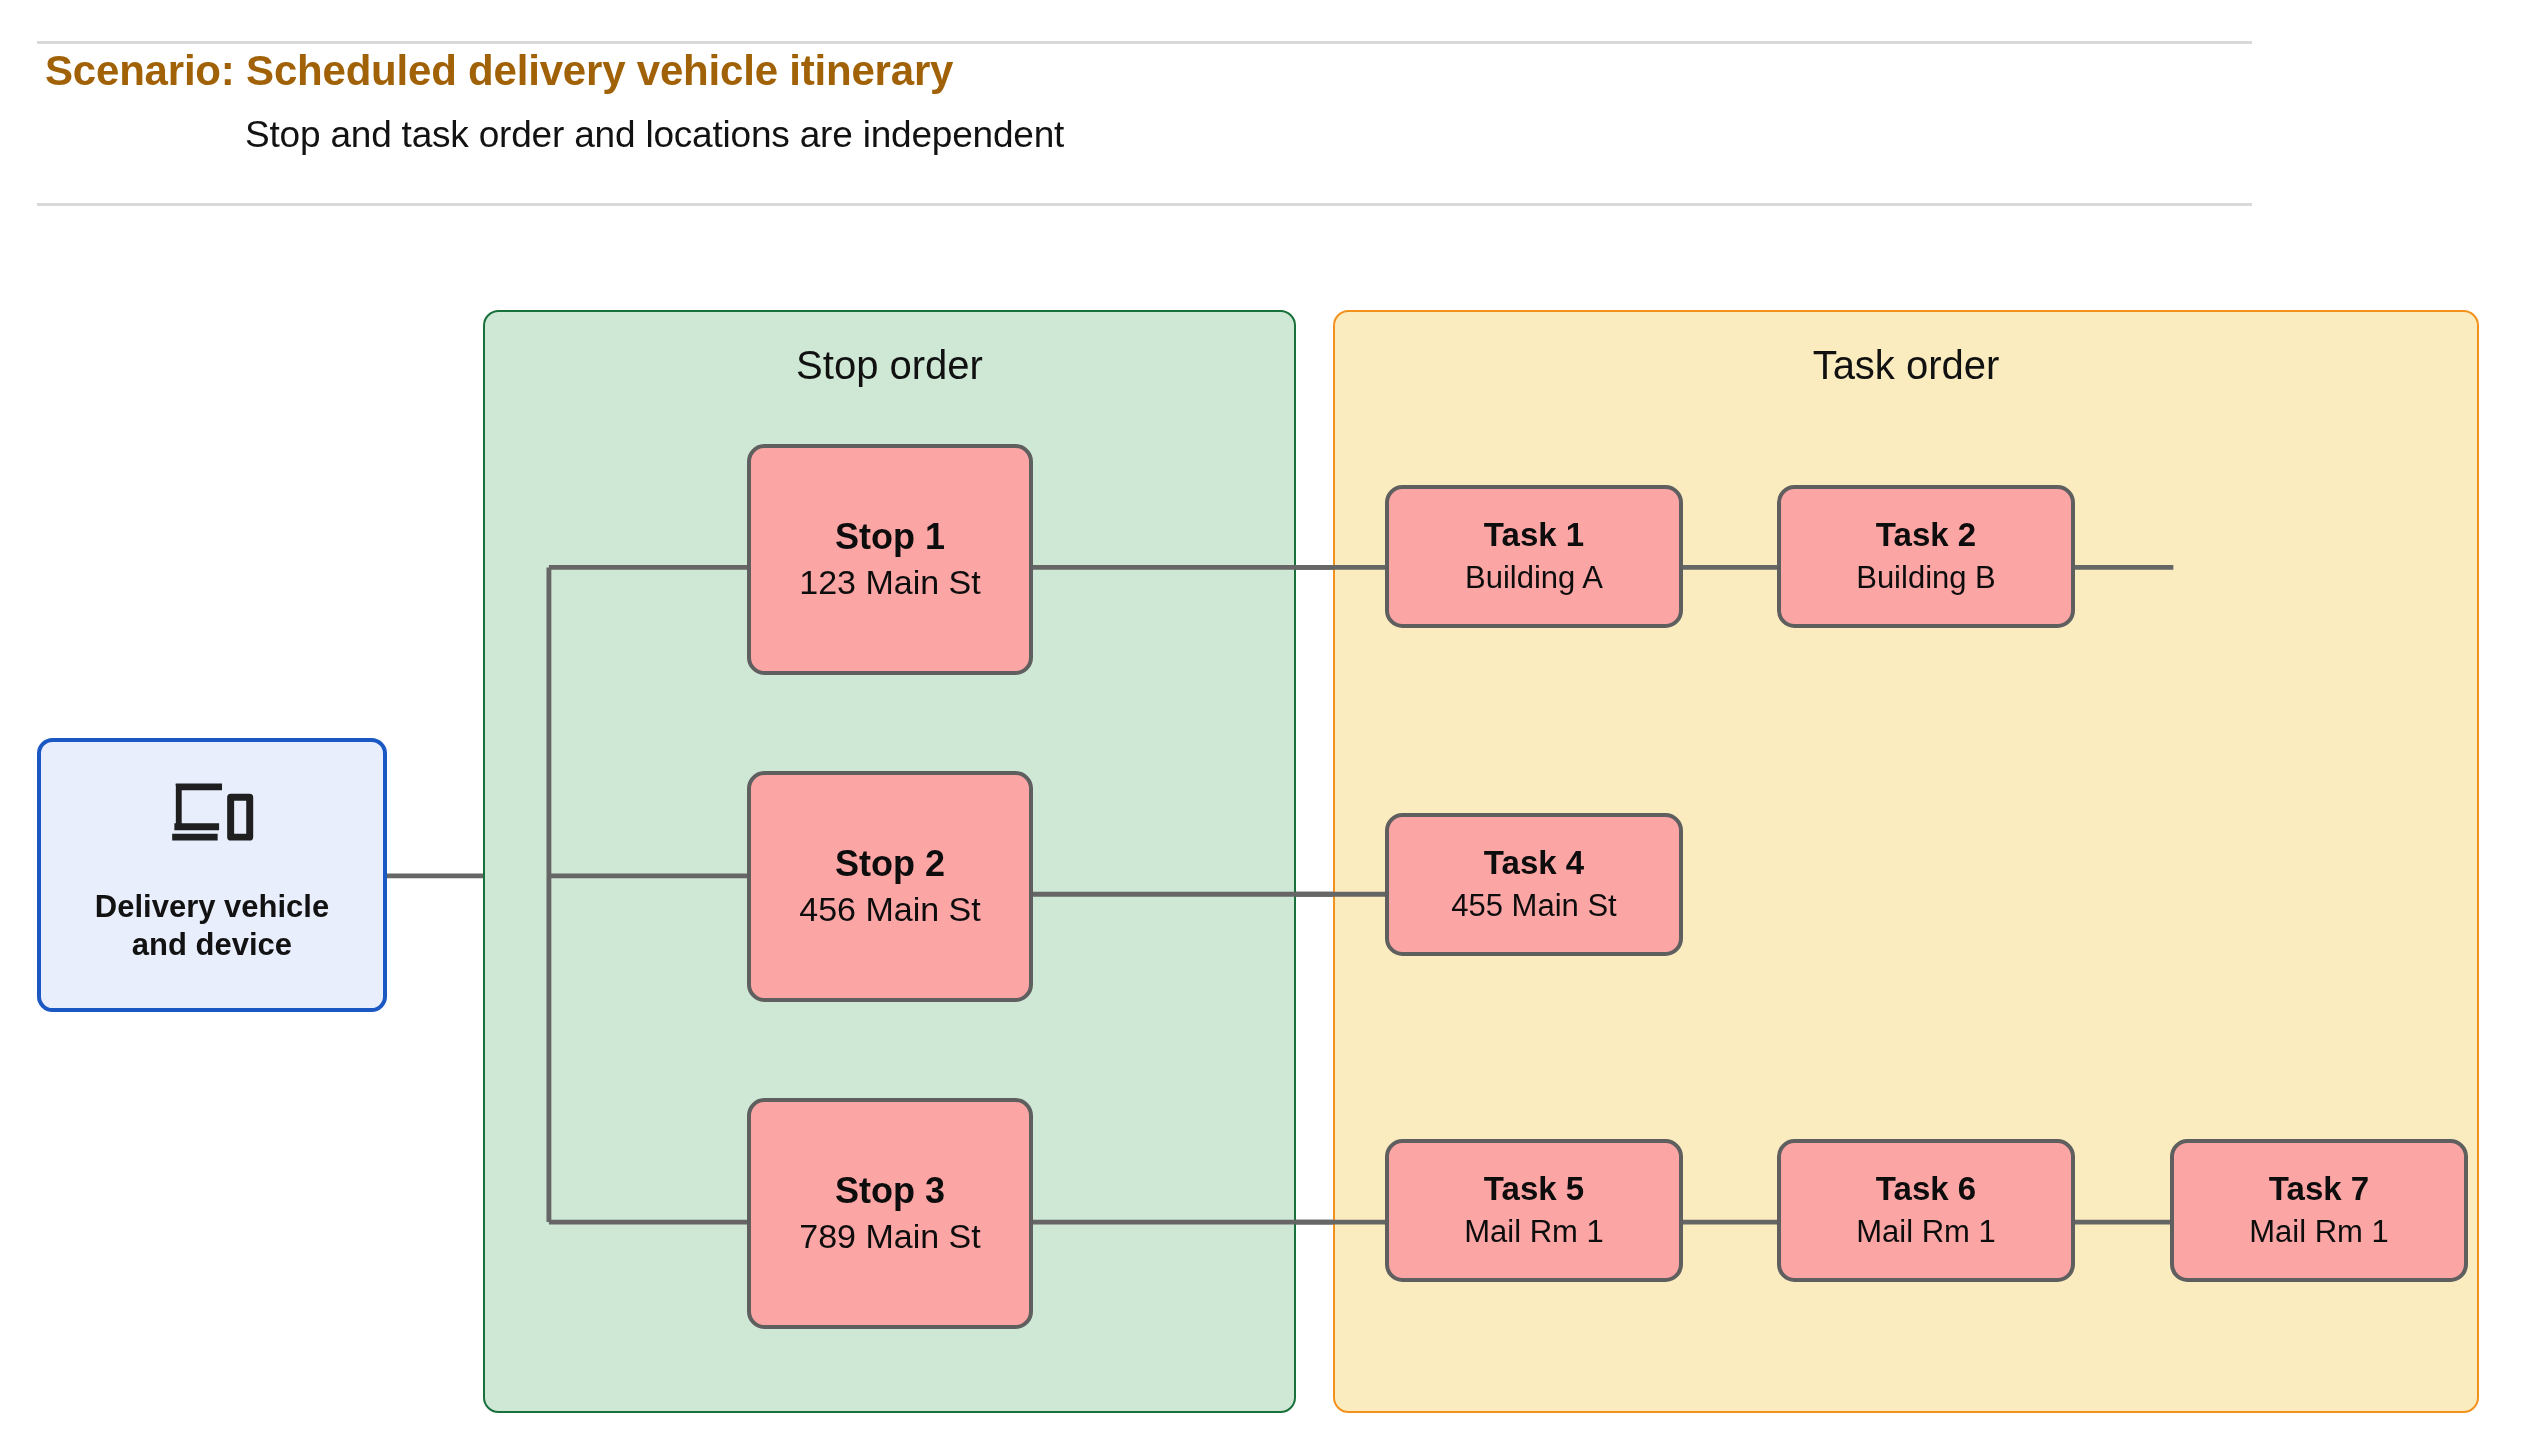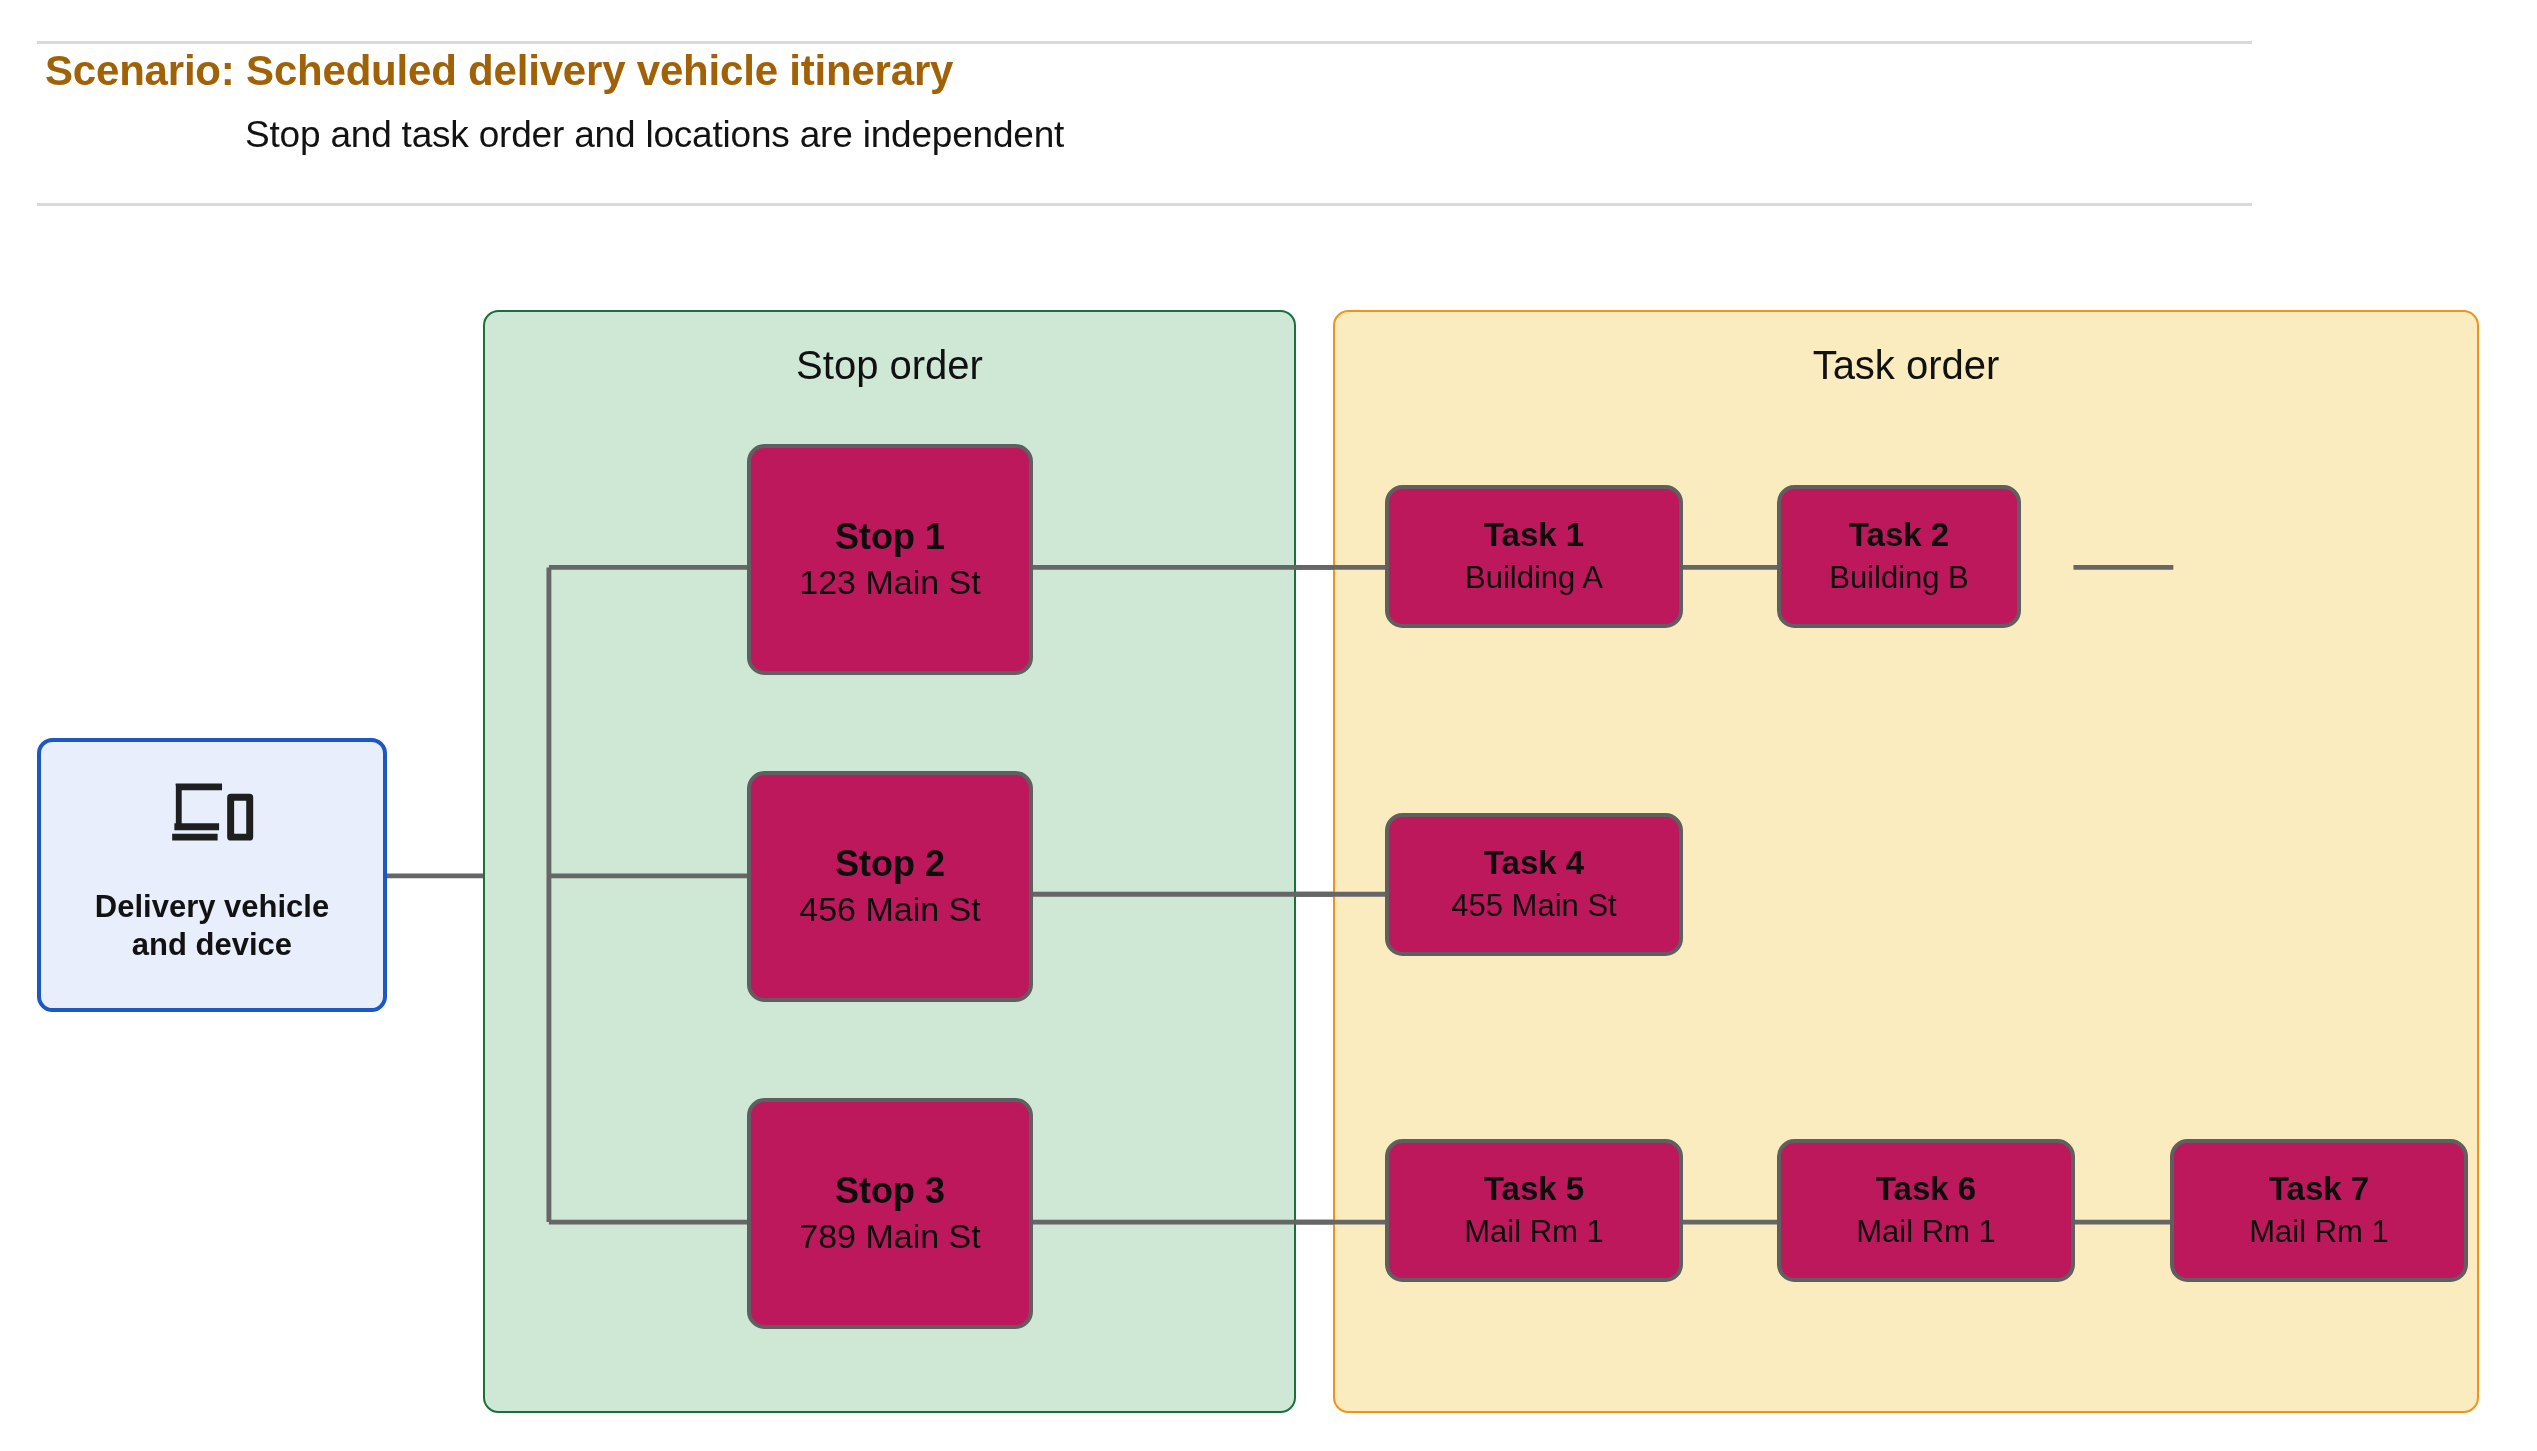--- a/index.html
+++ b/index.html
@@ -131,21 +131,21 @@
     color: #121212;
     line-height: 1.22;
     text-align: center;
     white-space: pre-line;
   }
 
   
   .card {
     position: absolute;
     box-sizing: border-box;
-    background: #be185d;
+    background: #fca5a5;
     border: 4.8px solid #5f5f5f;
     border-radius: 17.5px;
     display: flex;
     flex-direction: column;
     align-items: center;
     justify-content: center;
   }
   .card .card-title {
     font-size: 34px;
     font-weight: bold;
@@ -248,21 +248,21 @@
   <div class="card stop-card" style="left:747px; top:1098px; width:286px; height:231px;">
     <div class="card-title">Stop 3</div>
     <div class="card-sub">789 Main St</div>
   </div>
 
   <div class="card task-card" style="left:1385px; top:485px; width:298px; height:143px;text-align:right;">
     <div class="card-title">Task 1</div>
     <div class="card-sub">Building A</div>
   </div>
 
-  <div class="card task-card" style="left:1777px; top:485px; width:244px; height:143px;">
+  <div class="card task-card" style="left:1777px; top:485px; width:298px; height:143px;">
     <div class="card-title">Task 2</div>
     <div class="card-sub">Building B</div>
   </div>
 
 
   <div class="card task-card" style="left:1385px; top:813px; width:298px; height:143px;">
     <div class="card-title">Task 4</div>
     <div class="card-sub">455 Main St</div>
   </div>
 

